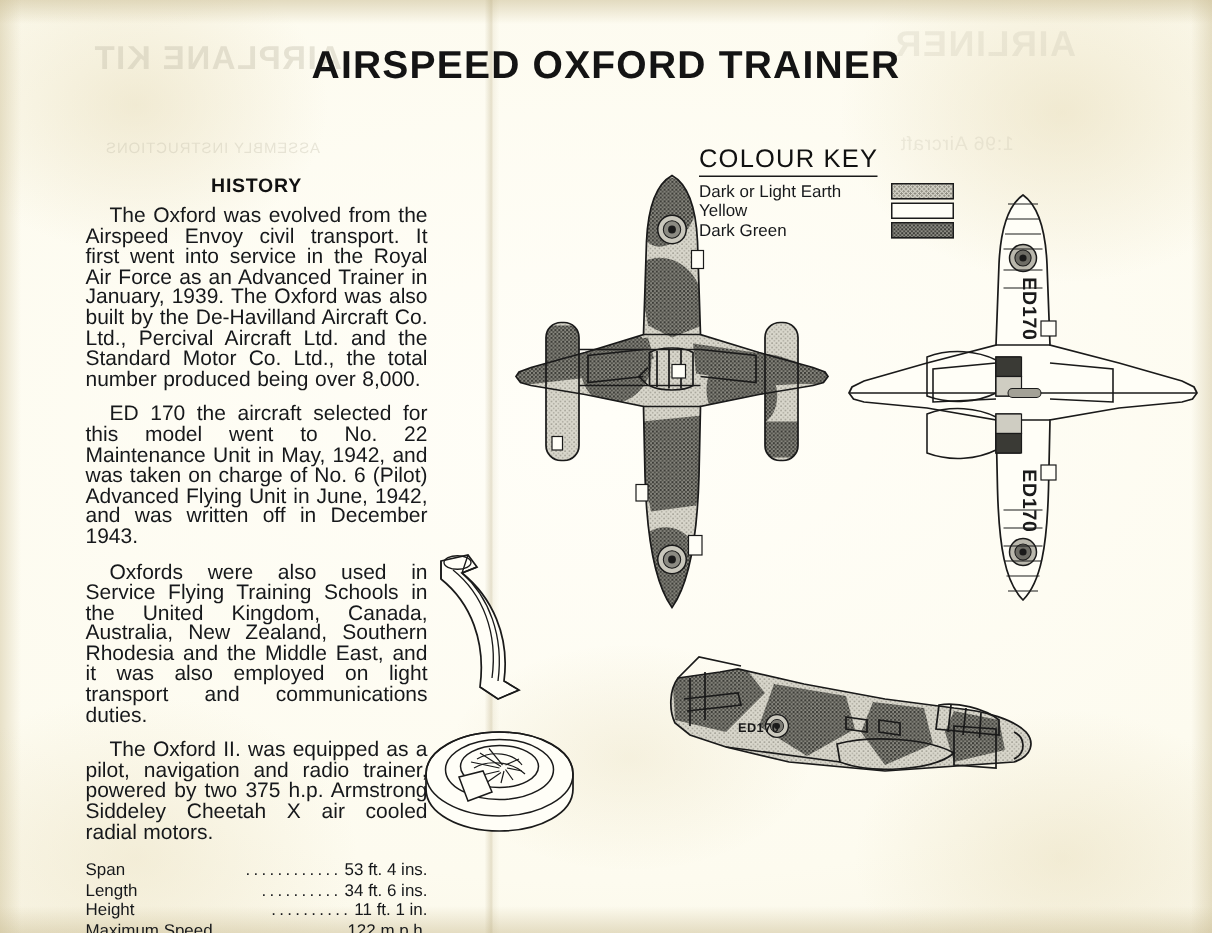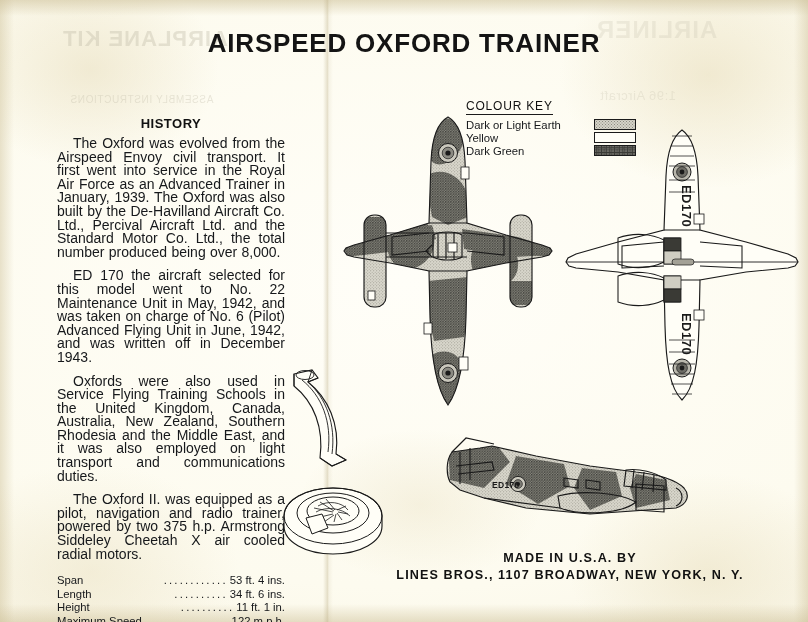--- a/index.html
+++ b/index.html
@@ -59,21 +59,21 @@
   }
   #specs{margin-top:13px;font-size:11.3px;line-height:13.6px;color:#16181b;text-align:right;}
   .spec-row{display:flex;align-items:baseline;white-space:nowrap;}
   .spec-label{flex:0 0 auto;}
   .spec-dots{flex:1 1 auto;overflow:hidden;white-space:nowrap;margin:0 2px;letter-spacing:2.2px;color:#16181b;}
   .spec-val{flex:0 0 auto;}
 
   
   #colour-key{position:absolute;left:466px;top:96px;width:170px;}
   #colour-key-title{
-    font-size:12px;letter-spacing:.8px;border-bottom:1.3px solid #1a1a1a;
+    font-size:17px;letter-spacing:.8px;border-bottom:1.3px solid #1a1a1a;
     display:inline-block;padding-bottom:.5px;margin-bottom:4px;color:#111;
   }
   .ck-row{display:flex;align-items:center;justify-content:space-between;height:12px;margin-bottom:1px;}
   .ck-label{font-size:11.3px;color:#16181b;white-space:nowrap;}
   .ck-swatch{width:40px;height:9px;border:1.1px solid #1b1b1b;flex:0 0 auto;margin-left:8px;}
   .sw-earth{background-color:#d5d3c8;
     background-image:radial-gradient(#8d8b80 .6px,transparent .7px),radial-gradient(#8d8b80 .6px,transparent .7px);
     background-size:3px 3px,3px 3px;background-position:0 0,1.5px 1.5px;}
   .sw-green{background-color:#8e8d85;
     background-image:radial-gradient(#3a3a36 .9px,transparent 1px),radial-gradient(#4a4a44 .8px,transparent .9px);
@@ -400,18 +400,14 @@
       <g fill="none" stroke="#1a1a1a" stroke-width=".8">
         <path d="M40,28 C50,22 64,24 70,32"></path>
         <path d="M38,34 C48,28 64,30 72,38"></path>
         <path d="M42,24 L56,33 M48,21 L57,32 M36,30 L55,34 M38,40 L55,36 M46,44 L56,37 M56,44 L58,36 M64,42 L59,35 M70,36 L60,34 M68,28 L59,32"></path>
       </g>
 
       <path d="M28,40 L44,36 L50,50 L34,56 Z" fill="#fffef7" stroke="#1a1a1a" stroke-width="1"></path>
     </svg>
   </div>
 
-  <div id="footer">
-    <div class="footer-line">MADE IN U.S.A. BY</div>
-    <div class="footer-line">LINES BROS., 1107 BROADWAY, NEW YORK, N. Y.</div>
-  </div>
 
 </div>
 
 </body></html>

